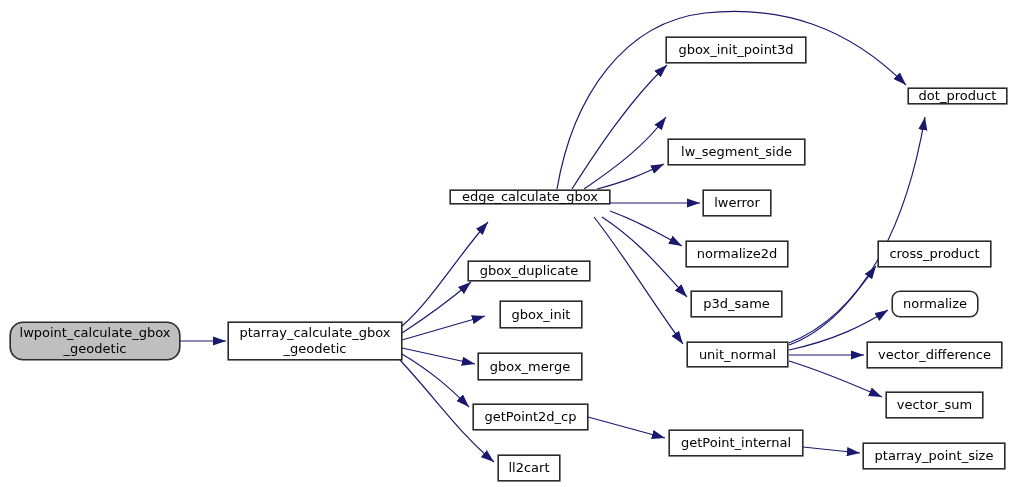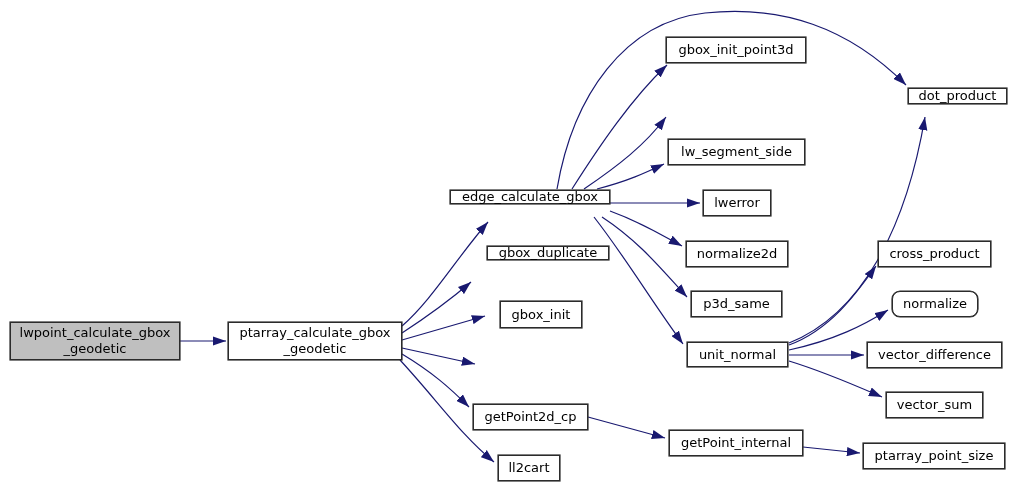--- a/index.html
+++ b/index.html
@@ -57,36 +57,39 @@
       <path d="M602,217 C640,242 662,270 687,297" fill="none" stroke="#191970" stroke-width="1.2" marker-end="url(#arrow)"></path>
       <path d="M594,217 C626,258 652,302 683,344" fill="none" stroke="#191970" stroke-width="1.2" marker-end="url(#arrow)"></path>
       <path d="M789,345 C830,330 856,294 876,266" fill="none" stroke="#191970" stroke-width="1.2" marker-end="url(#arrow)"></path>
       <path d="M789,350 C835,340 864,325 888,310" fill="none" stroke="#191970" stroke-width="1.2" marker-end="url(#arrow)"></path>
       <path d="M789,355 L864,355" fill="none" stroke="#191970" stroke-width="1.2" marker-end="url(#arrow)"></path>
       <path d="M789,361 C825,372 852,384 882,397" fill="none" stroke="#191970" stroke-width="1.2" marker-end="url(#arrow)"></path>
       <path d="M789,343 C862,314 906,228 925,117" fill="none" stroke="#191970" stroke-width="1.2" marker-end="url(#arrow)"></path>
       <path d="M588,417 L665,438" fill="none" stroke="#191970" stroke-width="1.2" marker-end="url(#arrow)"></path>
       <path d="M803,447 L860,453" fill="none" stroke="#191970" stroke-width="1.2" marker-end="url(#arrow)"></path>
     </svg>
-<div class="node highlight" style="left: 10px; top: 322px; width: 170px; height: 38px;">
+<div class="node highlight" style="left: 10px; top: 322px; width: 170px; height: 38px; border-radius: 13px;">
       <span>lwpoint_calculate_gbox</span>
       <span>_geodetic</span>
     </div>
     <div class="node" style="left: 228px; top: 322px; width: 174px; height: 38px;">
       <span>ptarray_calculate_gbox</span>
       <span>_geodetic</span>
     </div>
     <div class="node" style="left: 450px; top: 190px; width: 160px; height: 14px;">
       <span>edge_calculate_gbox</span>
     </div>
-    <div class="node" style="left: 468px; top: 246px; width: 122px; height: 14px; margin-left: 19px;">
+    <div class="node" style="left: 468px; top: 261px; width: 122px; height: 20px;">
       <span>gbox_duplicate</span>
     </div>
     <div class="node" style="left: 488px; top: 301px; width: 82px; height: 27px; margin-left: 12px;">
       <span>gbox_init</span>
+    </div>
+    <div class="node" style="left: 478px; top: 353px; width: 104px; height: 27px;">
+      <span>gbox_merge</span>
     </div>
     <div class="node" style="left: 473px; top: 404px; width: 115px; height: 26px;">
       <span>getPoint2d_cp</span>
     </div>
     <div class="node" style="left: 498px; top: 455px; width: 62px; height: 26px;">
       <span>ll2cart</span>
     </div>
     <div class="node" style="left: 666px; top: 37px; width: 140px; height: 26px;">
       <span>gbox_init_point3d</span>
     </div>

